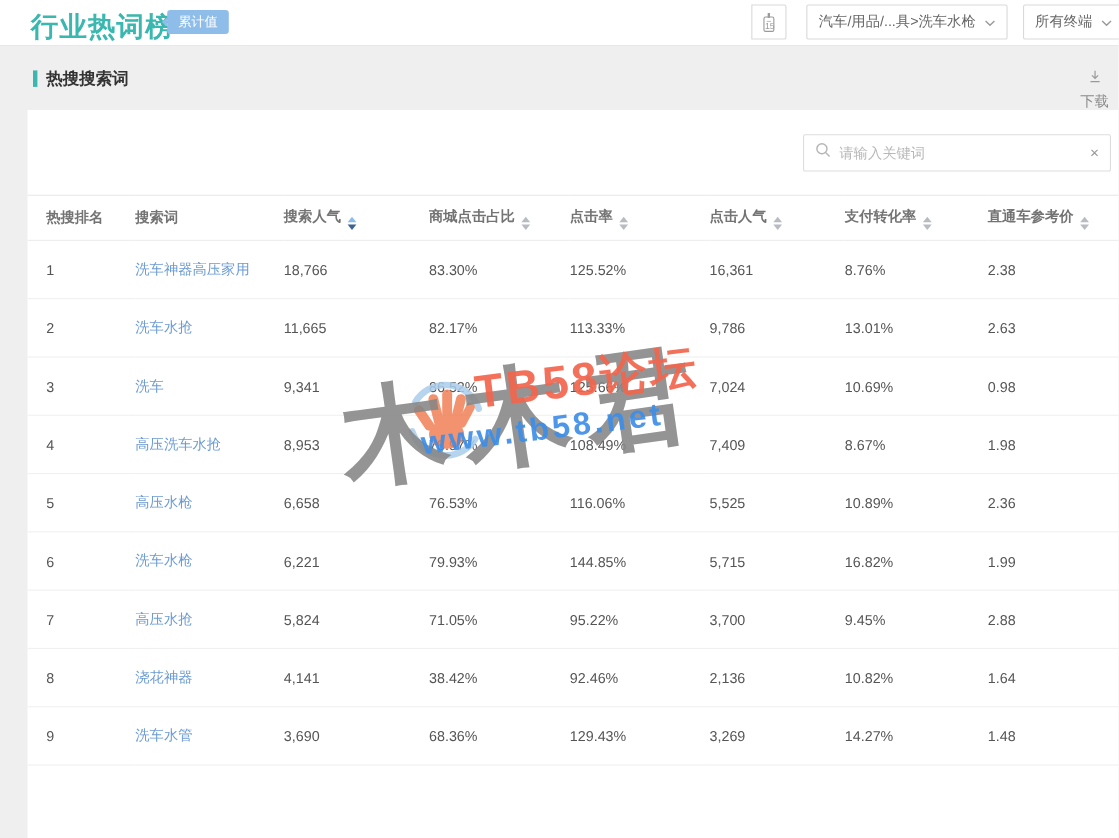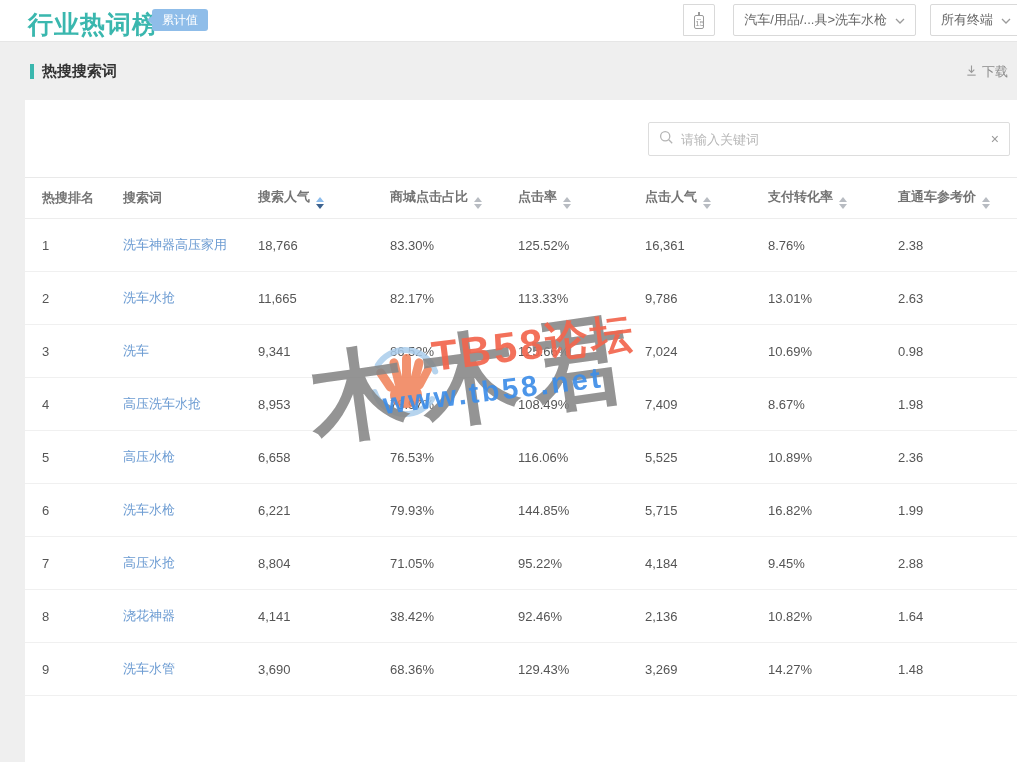--- a/index.html
+++ b/index.html
@@ -60,29 +60,29 @@
   .cal::before{left:3px;}
   .cal::after{right:3px;}
   .cal .cal-line{position:absolute;top:3px;left:2px;right:2px;height:1px;background:#c3c3c3;}
   .cal .cal-day{position:absolute;bottom:0;left:0;right:0;text-align:center;font-size:8px;line-height:9px;color:#9a9a9a;}
   
   .section-head{position:absolute;left:30px;top:62px;display:flex;align-items:center;}
   .section-bar{width:4px;height:15px;background:var(--accent-teal);margin-right:8px;}
   .section-title{font-size:15px;font-weight:bold;color:#333;}
   .download{
     position:absolute;right:9px;top:63px;font-size:13px;color:#8a8a8a;
-    display:flex;align-items:center;gap:4px;cursor:pointer;
+    display:flex;align-items:center;gap:4px;cursor:pointer;flex-direction:column;
   }
   
   .card{
     position:absolute;left:25px;top:100px;width:992px;height:662px;
     background:#fff;
   }
   .search-wrap{
-    position:absolute;right:7px;top:22px;width:362px;height:33px;
+    position:absolute;right:7px;top:22px;width:280px;height:33px;
     border:1px solid #ddd;border-radius:2px;background:#fff;
     display:flex;align-items:center;padding:16px 10px;
   }
   .search-wrap input{
     flex:1;border:none;outline:none;font-size:13px;color:#555;
     margin-left:7px;font-family:inherit;background:transparent;
   }
   .search-wrap input::placeholder{color:#b8b8b8;}
   .search-clear{font-size:14px;color:#999;cursor:pointer;line-height:1;}
   
@@ -295,24 +295,24 @@
     <td>79.93%</td>
     <td>144.85%</td>
     <td>5,715</td>
     <td>16.82%</td>
     <td>1.99</td>
   </tr>
 
   <tr>
     <td>7</td>
     <td><a>高压水抢</a></td>
-    <td>8,804</td>
+    <td>5,824</td>
     <td>71.05%</td>
     <td>95.22%</td>
-    <td>4,184</td>
+    <td>3,700</td>
     <td>9.45%</td>
     <td>2.88</td>
   </tr>
 
   <tr>
     <td>8</td>
     <td><a>浇花神器</a></td>
     <td>4,141</td>
     <td>38.42%</td>
     <td>92.46%</td>

